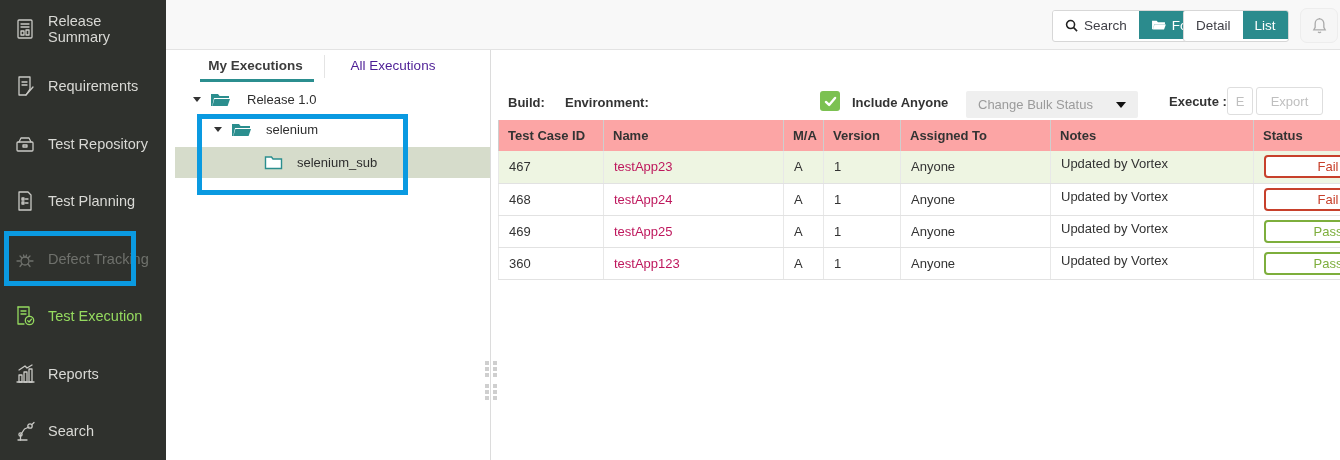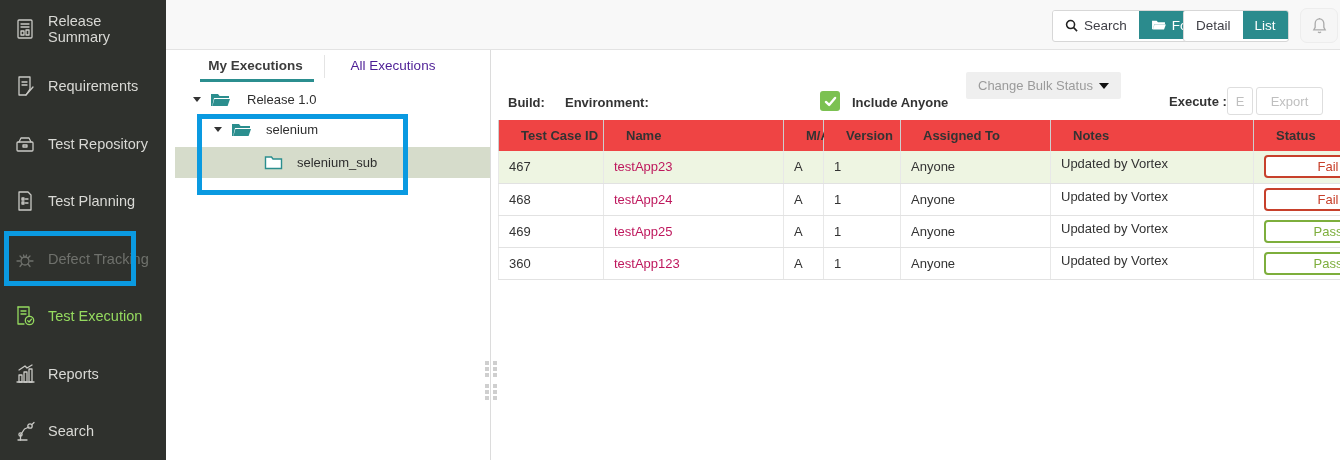--- a/index.html
+++ b/index.html
@@ -75,35 +75,35 @@
   .drag-handle { position:absolute; left:483px; top:361px; width:15px; display:flex;
     flex-direction:column; gap:2px; align-items:center; cursor:col-resize; z-index:6; }
   .drag-handle .dotrow { display:flex; gap:4px; }
   .drag-handle .dot { width:4px; height:4px; background:#cfcfcf; }
   .drag-handle .gap { height:3px; }
   
   .lbl { position:absolute; font-size:13px; font-weight:bold; color:#333; }
   .chk { position:absolute; left:820px; top:91px; width:20px; height:20px;
     background:#7cc152; border-radius:3px; display:flex; align-items:center;
     justify-content:center; cursor:pointer; }
-  .dropdown { position:absolute; left:966px; top:72px; width:155px; height:27px;
+  .dropdown { position:absolute; left:966px; top:91px; width:172px; height:27px;
     background:#efefef; border-radius:2px; display:flex; align-items:center;
     padding:0 12px; font-size:13px; color:#9b9b9b; cursor:pointer; }
   .dropdown .caret { margin-left:auto; width:0; height:0; border-left:5px solid transparent;
     border-right:5px solid transparent; border-top:6px solid #111; }
   .tbtn { position:absolute; top:87px; height:28px; background:#fff; border:1px solid #dedede;
     border-radius:3px; color:#bfbfbf; font-size:13px; text-align:center; cursor:pointer;
     font-family:"Liberation Sans", sans-serif; }
   .btn-e { left:1227px; width:26px; }
   .btn-export { left:1256px; width:67px; }
   
   .tablewrap { position:absolute; left:498px; top:120px; width:842px; height:160px; overflow:hidden; }
   table.grid { border-collapse:collapse; table-layout:fixed; width:875px; }
-  .grid th { background:#ef4444; height:31px; font-size:13px; font-weight:bold; text-align:left;
-    padding:0 0 0 22px; border-right:1px solid #cecece; color:#333; position:relative; }
+  .grid th { background:#fca5a5; height:31px; font-size:13px; font-weight:bold; text-align:left;
+    padding:0 0 0 9px; border-right:1px solid #cecece; color:#333; position:relative; }
   .grid th:first-child { border-left:1px solid #cecece; }
   .grid td { height:32px; font-size:13px; padding:0 0 0 10px; border-right:1px solid #e8e8e8;
     border-bottom:1px solid #e2e2e2; background:#fff; color:#333; }
   .grid td:first-child { border-left:1px solid #e8e8e8; }
   .grid tr.hl td { background:#eef5e2; }
   .grid td.notes { vertical-align:top; padding-top:5px; }
   .grid td a.tclink { color:#be185d; text-decoration:none; cursor:pointer; }
   .pill { width:128px; height:23px; border:2px solid; border-radius:4px; background:#fff;
     font-size:13px; line-height:19px; text-align:center; cursor:pointer; }
   .pill.fail { border-color:#c7402b; color:#c7402b; }

